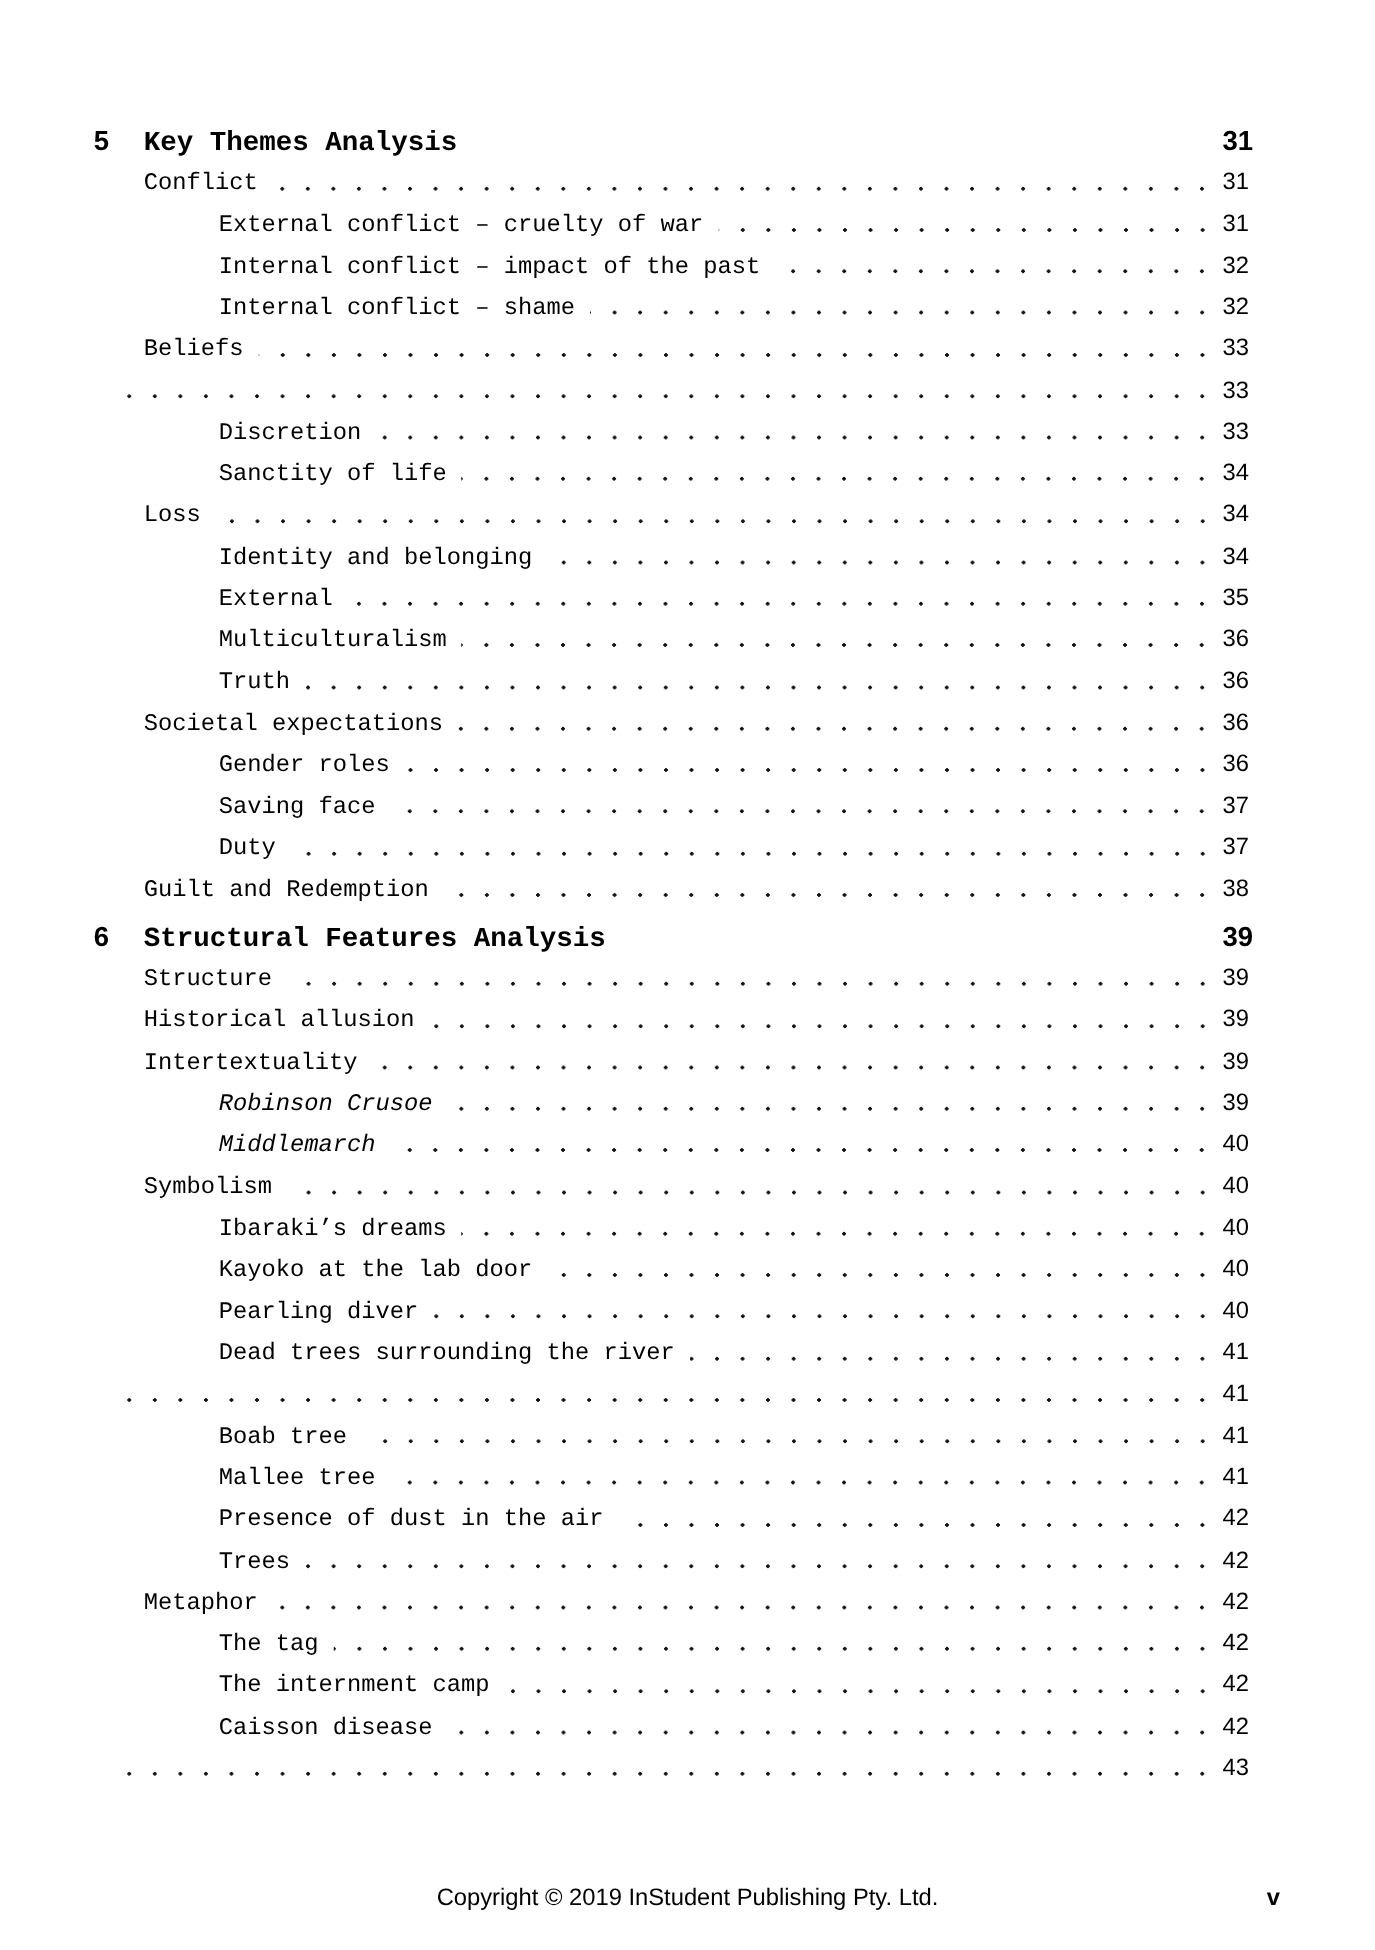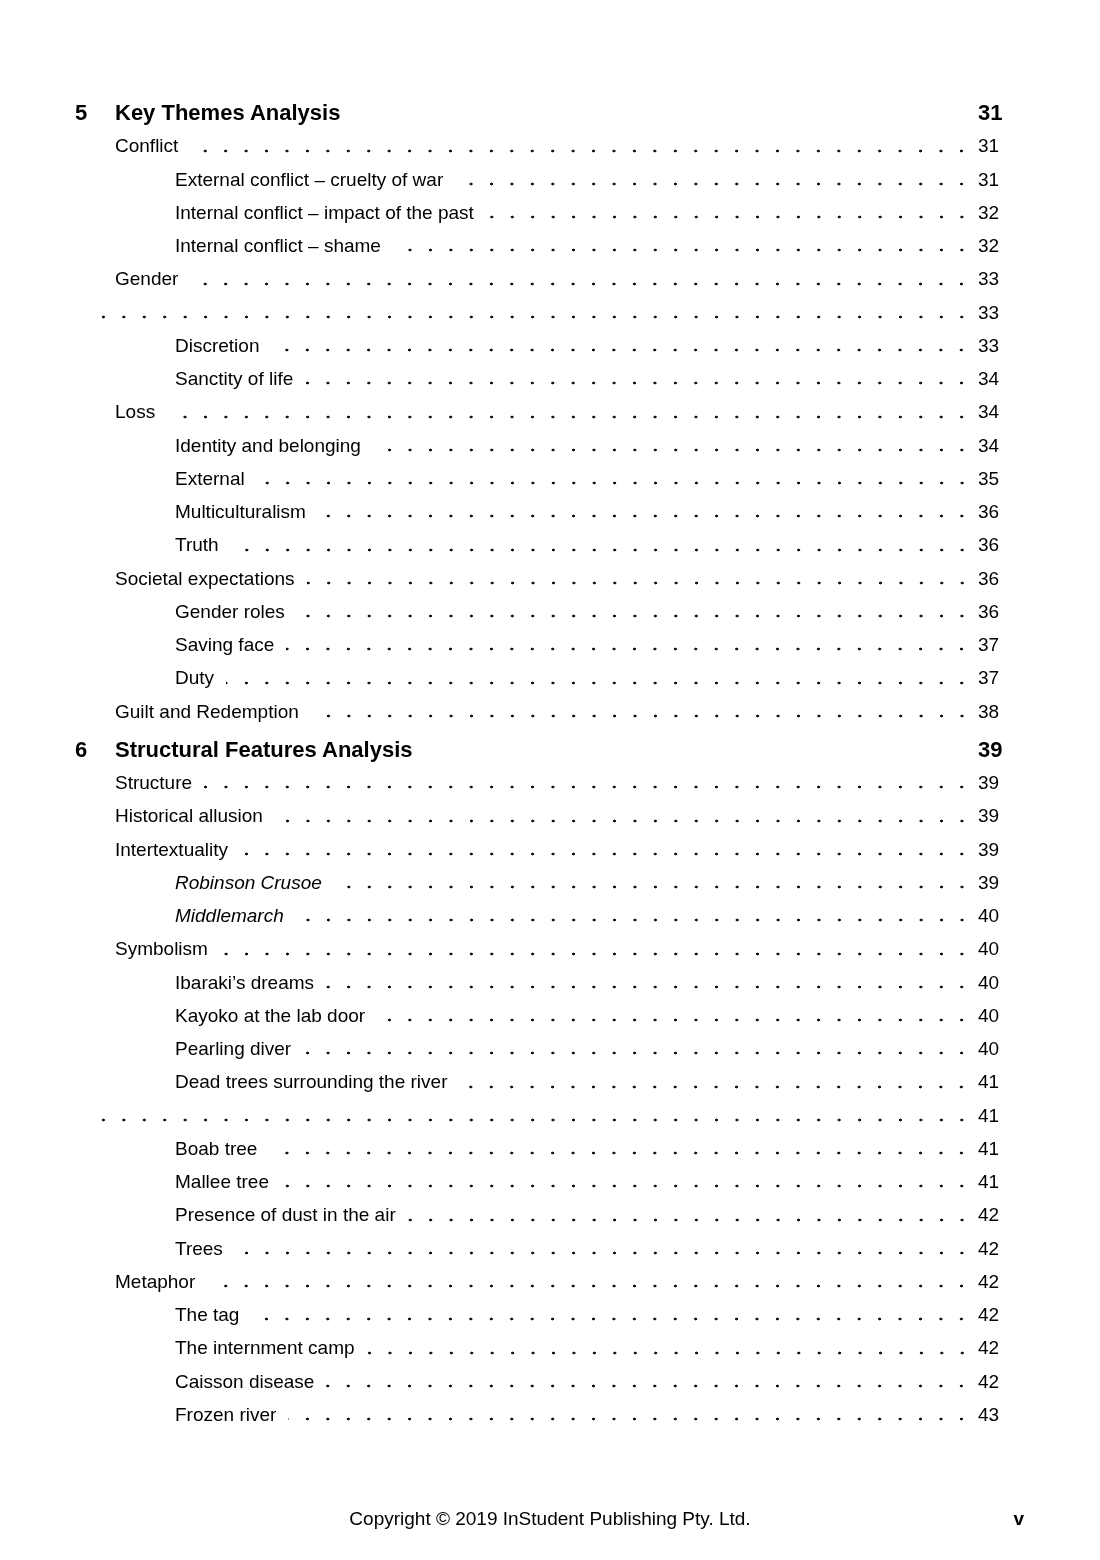--- a/index.html
+++ b/index.html
@@ -39,20 +39,21 @@
     font-size: 22px;
   }
   .row.chapter:not(:first-child) {
     margin-top: 5px;
   }
   .num {
     flex: 0 0 40px;
   }
   .title {
     flex: 0 0 auto;
+    font-family: Liberation Mono, monospace;
   }
   .section .title { padding-left: 40px; }
   .subsection .title { padding-left: 100px; }
   .italic .title { font-style: italic; }
   .leader {
     flex: 1 1 auto;
     align-self: flex-end;
     height: 6px;
     margin: 0 6px 9px 12px;
     background-image: radial-gradient(circle, #141414 1.35px, rgba(0,0,0,0) 1.6px);
@@ -106,21 +107,21 @@
         <span class="title">Internal conflict – impact of the past</span>
         <span class="leader"></span>
         <span class="page">32</span>
       </div>
       <div class="row subsection">
         <span class="title">Internal conflict – shame</span>
         <span class="leader"></span>
         <span class="page">32</span>
       </div>
       <div class="row section">
-        <span class="title">Gender</span>
+        <span class="title">Beliefs</span>
         <span class="leader"></span>
         <span class="page">33</span>
       </div>
       <div class="row subsection">
         <span class="leader"></span>
         <span class="page">33</span>
       </div>
       <div class="row subsection">
         <span class="title">Discretion</span>
         <span class="leader"></span>
@@ -275,21 +276,20 @@
         <span class="title">The internment camp</span>
         <span class="leader"></span>
         <span class="page">42</span>
       </div>
       <div class="row subsection">
         <span class="title">Caisson disease</span>
         <span class="leader"></span>
         <span class="page">42</span>
       </div>
       <div class="row subsection">
-        <span class="title">Frozen river</span>
         <span class="leader"></span>
         <span class="page">43</span>
       </div>
     </div>
 
   <div class="footer-copy">Copyright © 2019 InStudent Publishing Pty. Ltd.</div>
 
   <div class="footer-page">v</div>
 </div>
 

